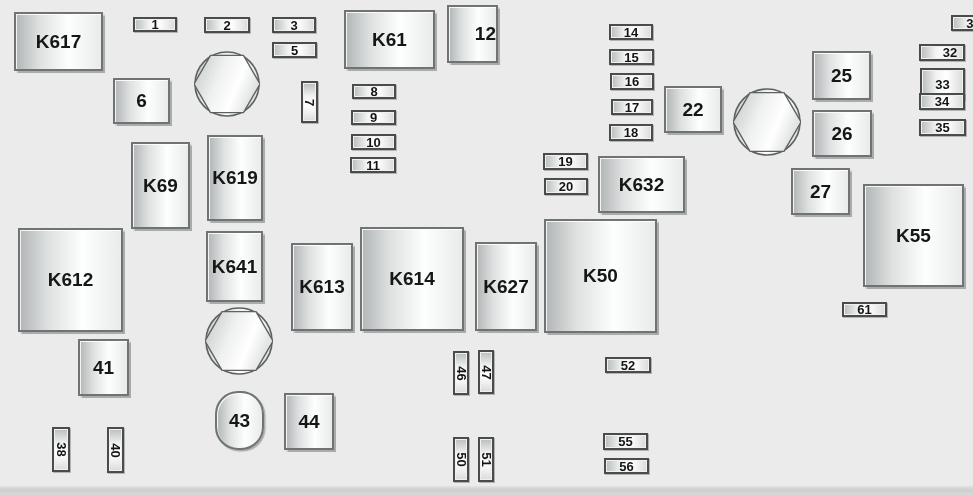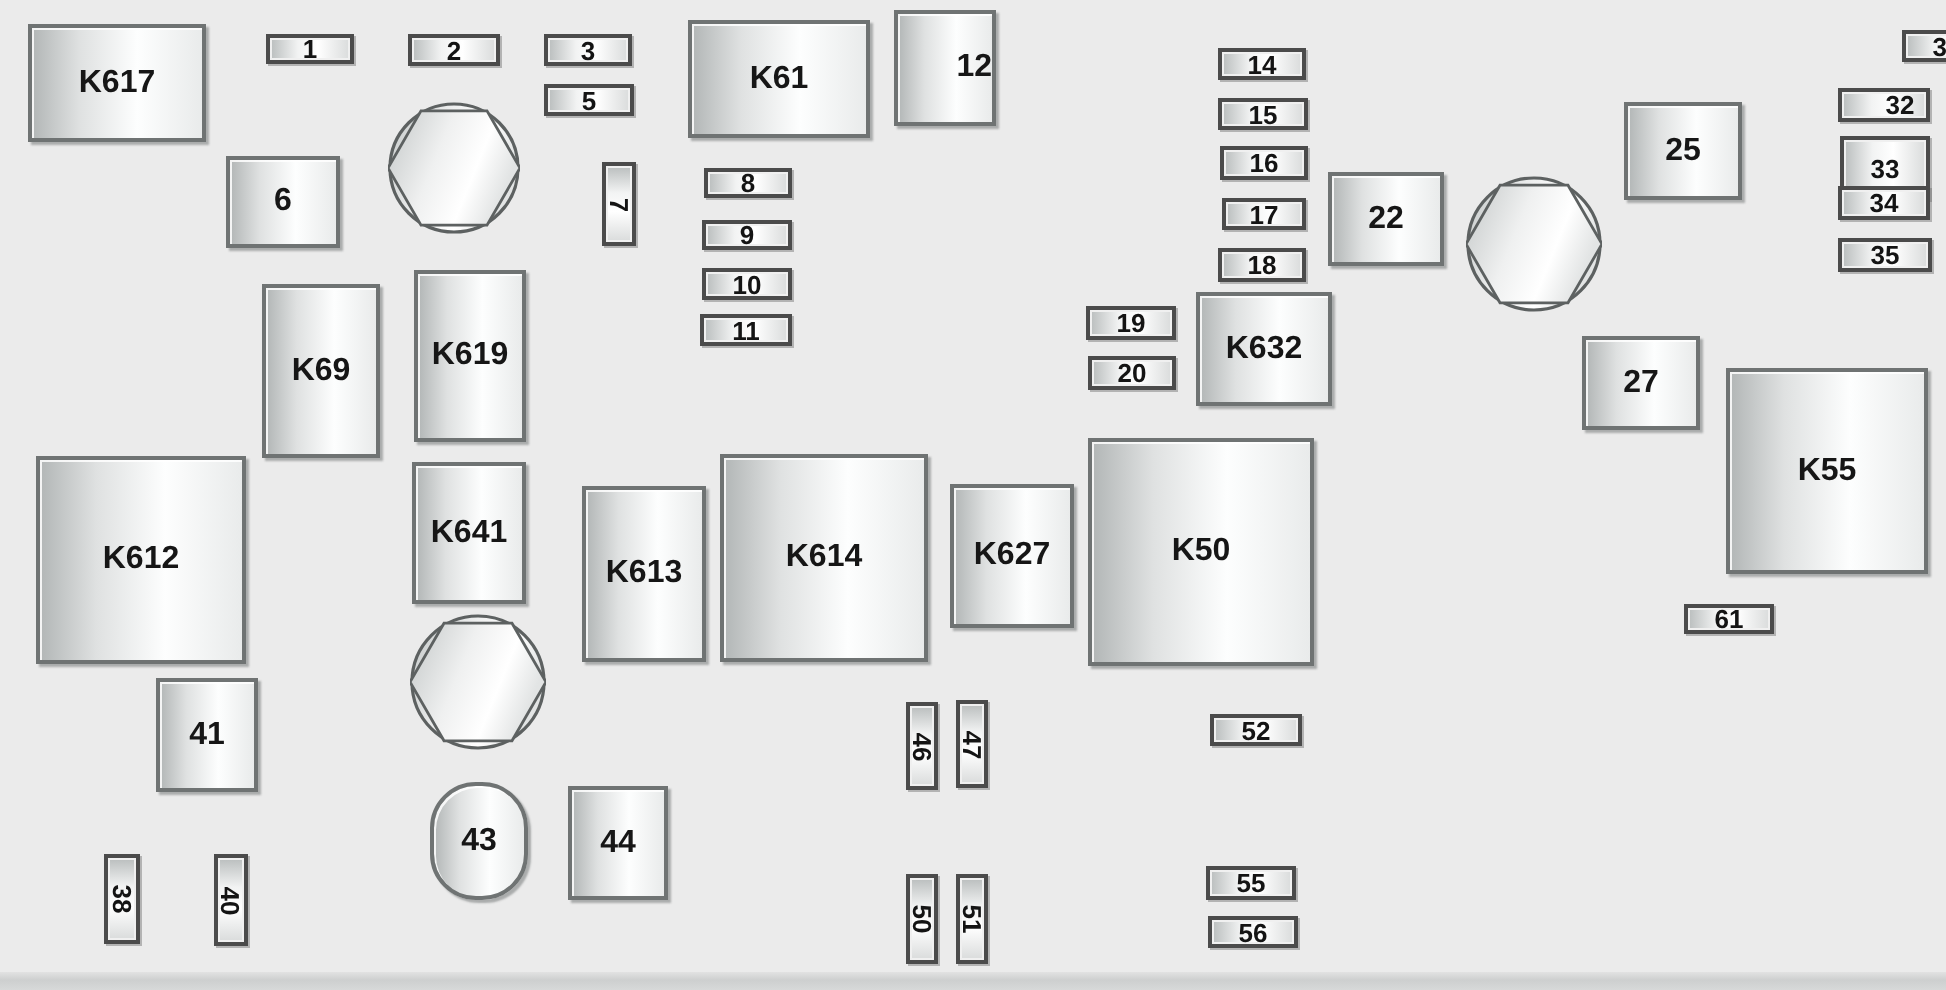--- a/index.html
+++ b/index.html
@@ -10,21 +10,21 @@
     overflow:hidden;
     font-family:"Liberation Sans", sans-serif;
   }
   .relay{
     position:absolute;
     box-sizing:border-box;
     border:2px solid #6f7373;
     background:linear-gradient(90deg,#b2b6b6 0%,#dfe1e1 28%,#fdfefe 62%,#e9ebeb 100%);
     box-shadow:1.5px 1.5px 1px rgba(90,95,95,.45), inset 1px 1px 0 rgba(255,255,255,.85);
     display:flex;align-items:center;justify-content:center;
-    color:#161616;font-weight:bold;font-size:16px;
+    color:#161616;font-weight:bold;font-size:19px;
   }
   .fuse{
     position:absolute;
     box-sizing:border-box;
     border:2px solid #4b4b4b;
     background:linear-gradient(90deg,#b9bdbd,#f2f3f3 35%,#ffffff 60%,#d9dbdb);
     box-shadow:inset 0 0 0 1px #f0f0f0, 1px 1px 0 rgba(110,110,110,.45);
     display:flex;align-items:center;justify-content:center;
     color:#141414;font-weight:bold;font-size:13px;
     line-height:1;
@@ -55,45 +55,48 @@
     </div>
     <div class="relay" style="left: 113px; top: 78px; width: 57px; height: 46px;">
       <span>6</span>
     </div>
     <div class="relay" style="left: 664px; top: 86px; width: 58px; height: 47px;">
       <span>22</span>
     </div>
     <div class="relay" style="left: 812px; top: 51px; width: 59px; height: 49px;">
       <span>25</span>
     </div>
+    <div class="relay" style="left: 812px; top: 110px; width: 60px; height: 47px;">
+      <span>26</span>
+    </div>
     <div class="relay" style="left: 791px; top: 168px; width: 59px; height: 47px;">
       <span>27</span>
     </div>
     <div class="relay" style="left: 131px; top: 142px; width: 59px; height: 87px;">
       <span>K69</span>
     </div>
     <div class="relay" style="left: 207px; top: 135px; width: 56px; height: 86px;">
       <span>K619</span>
     </div>
     <div class="relay" style="left: 206px; top: 231px; width: 57px; height: 71px;">
       <span>K641</span>
     </div>
-    <div class="relay" style="left: 598px; top: 146px; width: 68px; height: 57px;">
+    <div class="relay" style="left: 598px; top: 156px; width: 87px; height: 57px;">
       <span>K632</span>
     </div>
     <div class="relay" style="left: 18px; top: 228px; width: 105px; height: 104px;">
       <span>K612</span>
     </div>
     <div class="relay" style="left: 291px; top: 243px; width: 62px; height: 88px;">
       <span>K613</span>
     </div>
     <div class="relay" style="left: 360px; top: 227px; width: 104px; height: 104px;">
       <span>K614</span>
     </div>
-    <div class="relay" style="left: 475px; top: 242px; width: 62px; height: 72px;">
+    <div class="relay" style="left: 475px; top: 242px; width: 62px; height: 89px;">
       <span>K627</span>
     </div>
     <div class="relay" style="left: 544px; top: 219px; width: 113px; height: 114px;">
       <span>K50</span>
     </div>
     <div class="relay" style="left: 863px; top: 184px; width: 101px; height: 103px; text-align: center;">
       <span>K55</span>
     </div>
     <div class="relay" style="left: 78px; top: 339px; width: 51px; height: 57px;">
       <span>41</span>

